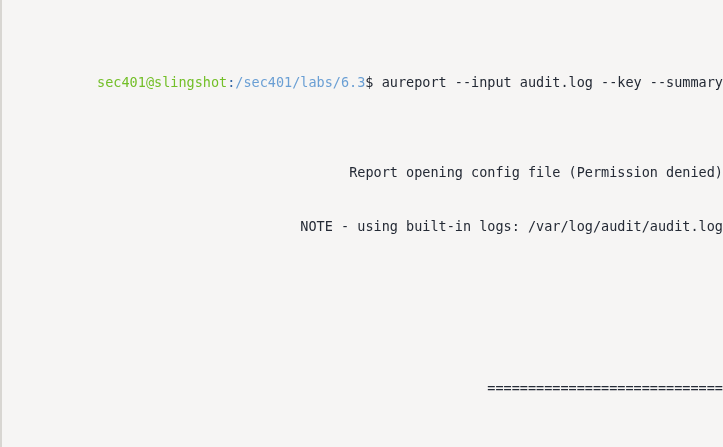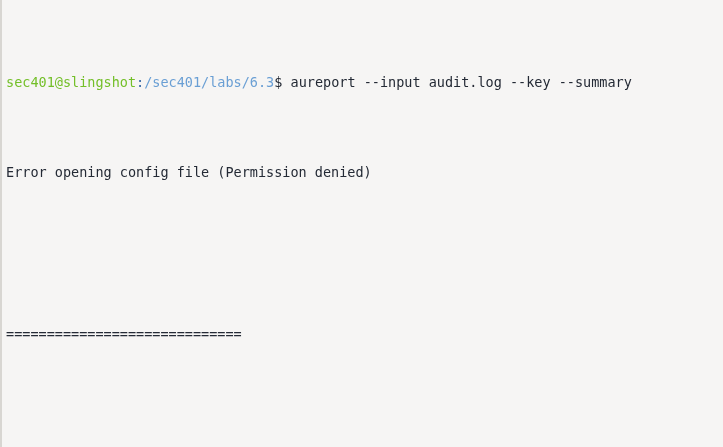--- a/index.html
+++ b/index.html
@@ -12,20 +12,21 @@
     position: relative;
     width: 723px;
     height: 447px;
     background: #f6f5f4;
     overflow: hidden;
     font-family: "DejaVu Sans Mono", "Liberation Mono", monospace;
     font-size: 13.5px;
     line-height: 18px;
     color: #242a35;
     box-sizing: border-box;
+    text-align: right;
   }
   #left-edge {
     position: absolute;
     left: 0;
     top: 0;
     width: 2px;
     height: 100%;
     background: #d8d6d2;
   }
   #screen {
@@ -55,21 +56,22 @@
 <div id="terminal">
 
   <div id="left-edge"></div>
 
   <div id="screen">
 
     
     <div class="line"><span class="seg-user">sec401@slingshot</span><span class="seg-punct">:</span><span class="seg-path">/sec401/labs/6.3</span><span class="seg-plain">$</span><span class="seg-plain"> </span><span class="seg-plain">aureport --input audit.log --key --summary</span></div>
 
     
-    <div class="line">Error opening config file (Permission denied)</div>
+    <div class="line">Report opening config file (Permission denied)</div>
+    <div class="line">NOTE - using built-in logs: /var/log/audit/audit.log</div>
 
     <div class="blank"></div>
 
     
     <div class="line sep">=============================</div>
     
     
 
     
     

